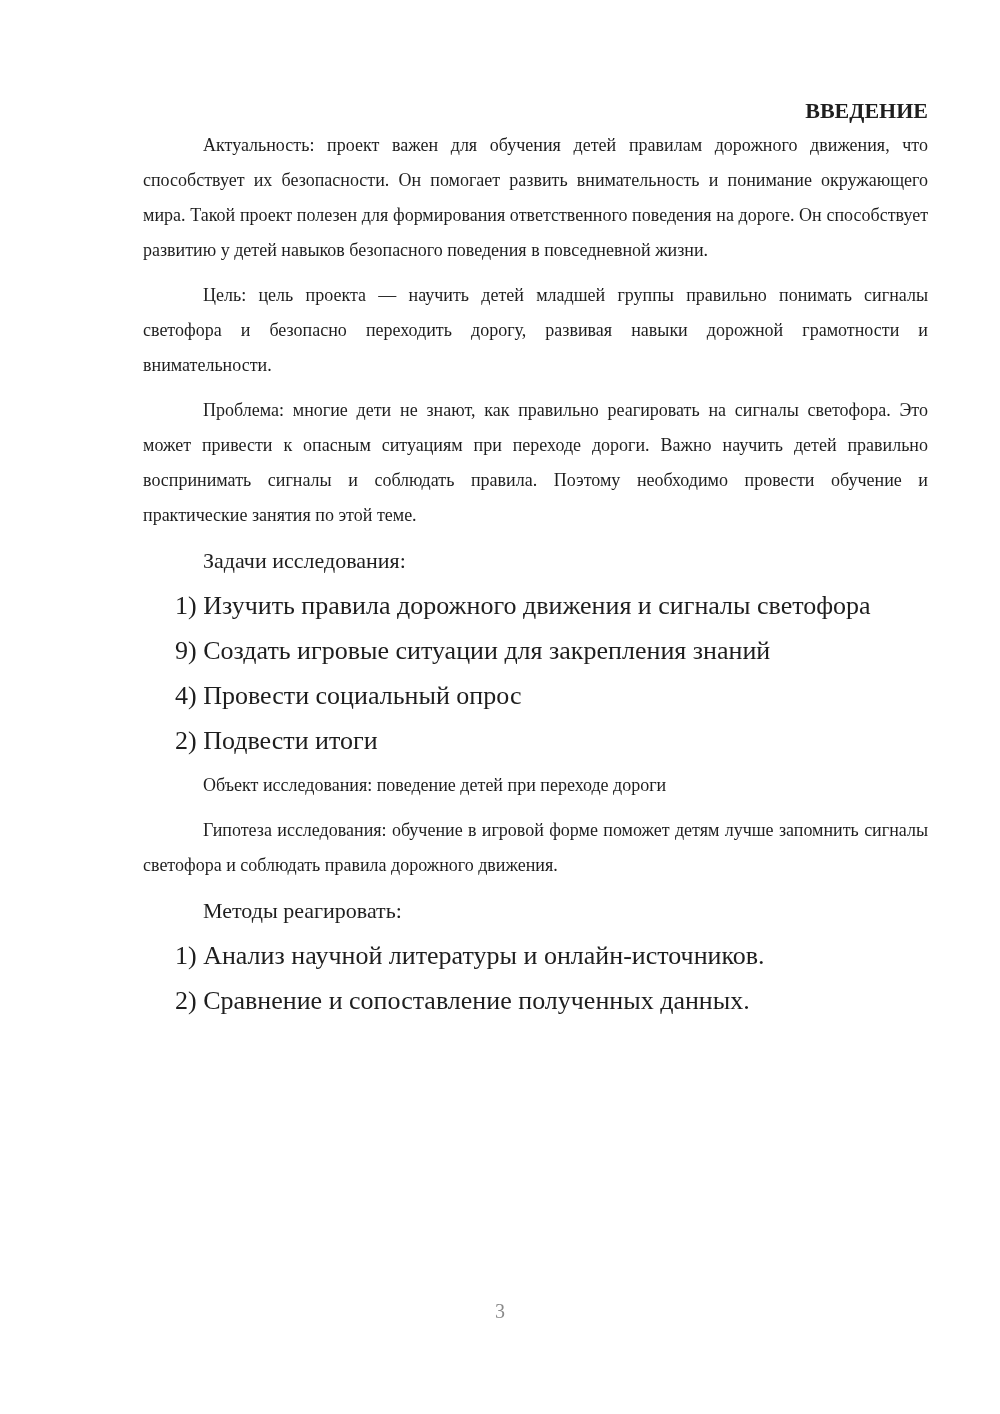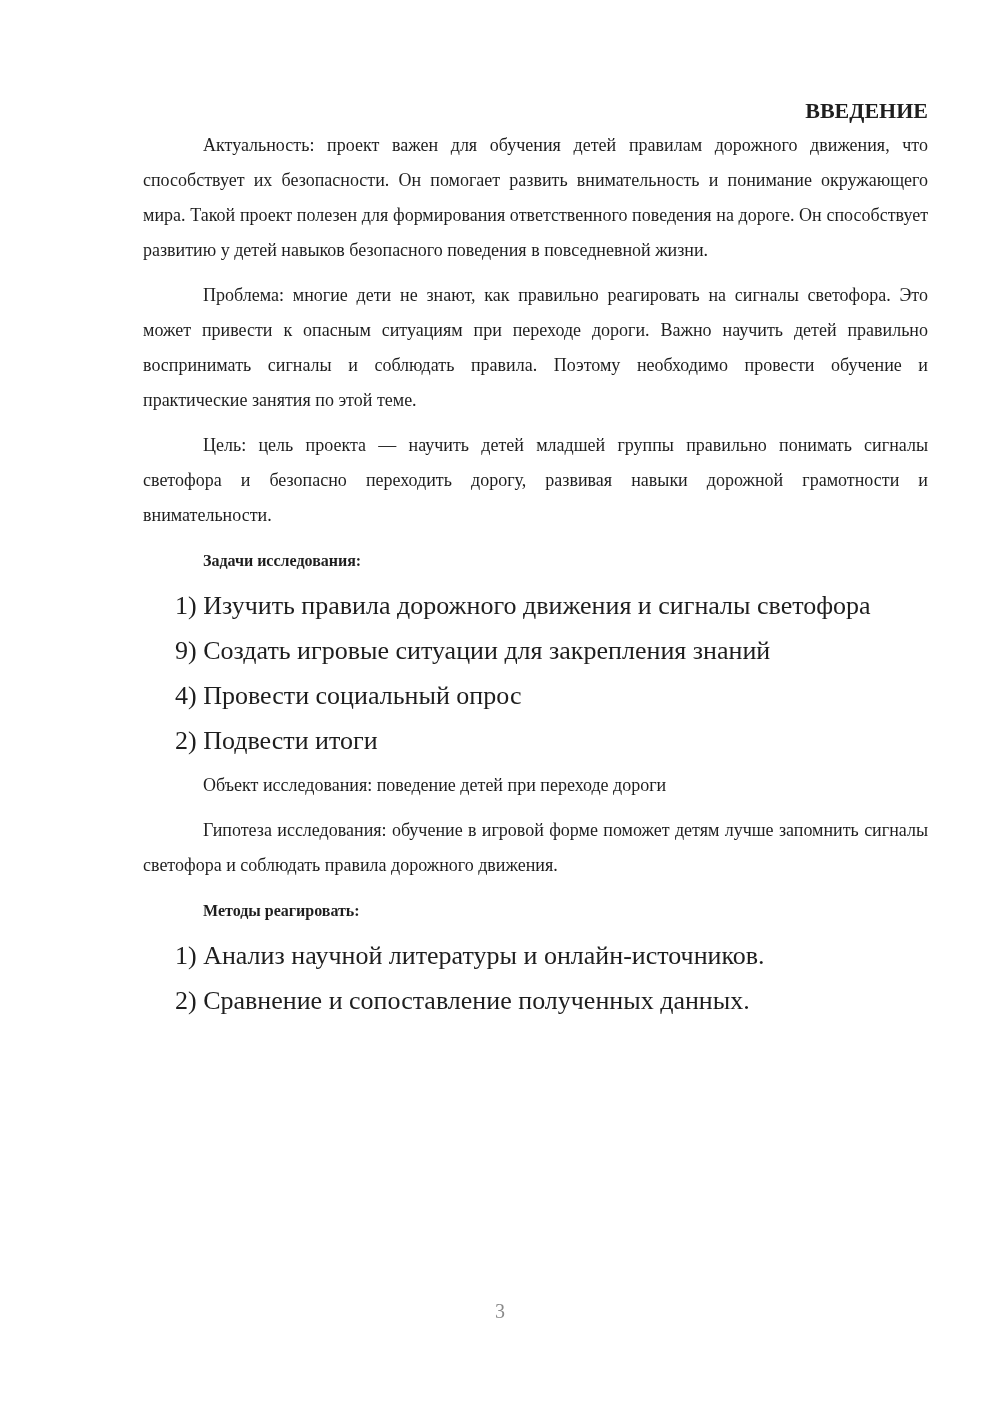--- a/index.html
+++ b/index.html
@@ -31,25 +31,24 @@
     }
     .para {
       font-size: 18px;
       line-height: 35px;
       text-align: justify;
       text-indent: 60px;
       margin: 0 0 10px 0;
       text-align-last: left;
     }
     .label {
-      font-size: 16px;
+      font-size: 22px;
       line-height: 35px;
       text-indent: 60px;
       margin: 0 0 10px 0;
-      font-weight: bold;
     }
     .list-item {
       font-size: 26px;
       line-height: 35px;
       margin: 0 0 10px 32px;
     }
     .page-number {
       position: absolute;
       top: 1297px;
       left: 0;
@@ -61,23 +60,23 @@
     }
   </style>
 </head>
 <body>
 
 <div class="page">
   <h1 class="title">ВВЕДЕНИЕ</h1>
 
   <p class="para">Актуальность: проект важен для обучения детей правилам дорожного движения, что способствует их безопасности. Он помогает развить внимательность и понимание окружающего мира. Такой проект полезен для формирования ответственного поведения на дороге. Он способствует развитию у детей навыков безопасного поведения в повседневной жизни.</p>
 
+  <p class="para">Цель: цель проекта — научить детей младшей группы правильно понимать сигналы светофора и безопасно переходить дорогу, развивая навыки дорожной грамотности и внимательности.</p>
+
   <p class="para">Проблема: многие дети не знают, как правильно реагировать на сигналы светофора. Это может привести к опасным ситуациям при переходе дороги. Важно научить детей правильно воспринимать сигналы и соблюдать правила. Поэтому необходимо провести обучение и практические занятия по этой теме.</p>
-
-  <p class="para">Цель: цель проекта — научить детей младшей группы правильно понимать сигналы светофора и безопасно переходить дорогу, развивая навыки дорожной грамотности и внимательности.</p>
 
   <p class="label">Задачи исследования:</p>
   <div>
     <p class="list-item">1) Изучить правила дорожного движения и сигналы светофора</p>
     <p class="list-item">9) Создать игровые ситуации для закрепления знаний</p>
     <p class="list-item">4) Провести социальный опрос</p>
     <p class="list-item">2) Подвести итоги</p>
   </div>
 
   <p class="para">Объект исследования: поведение детей при переходе дороги</p>

